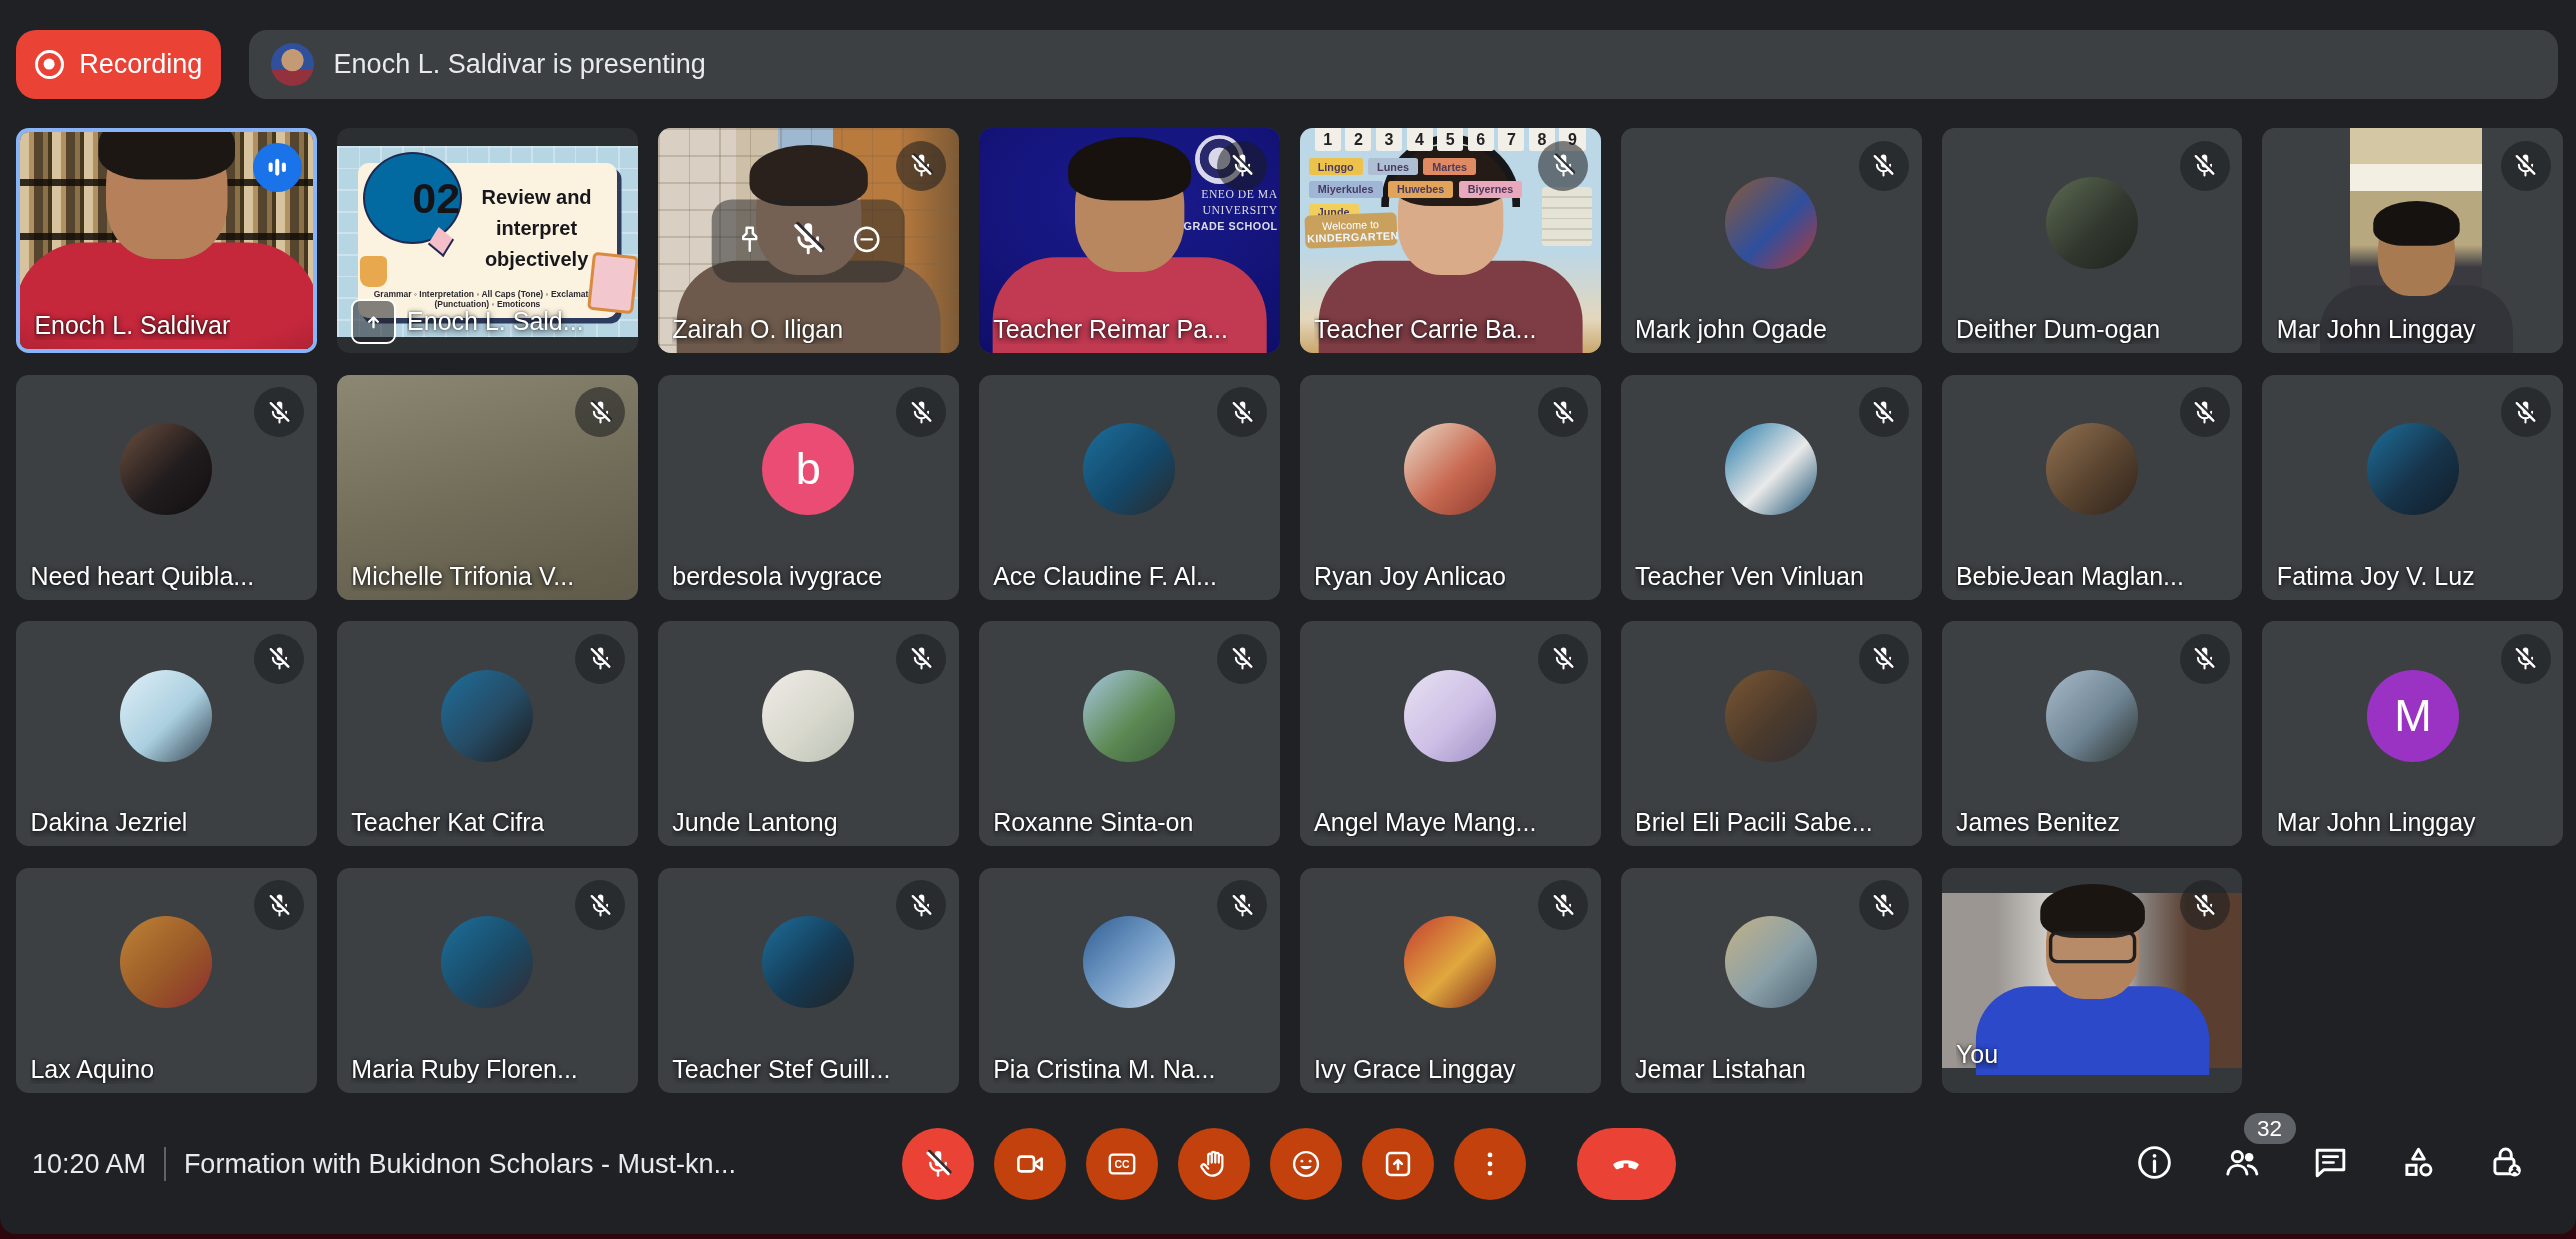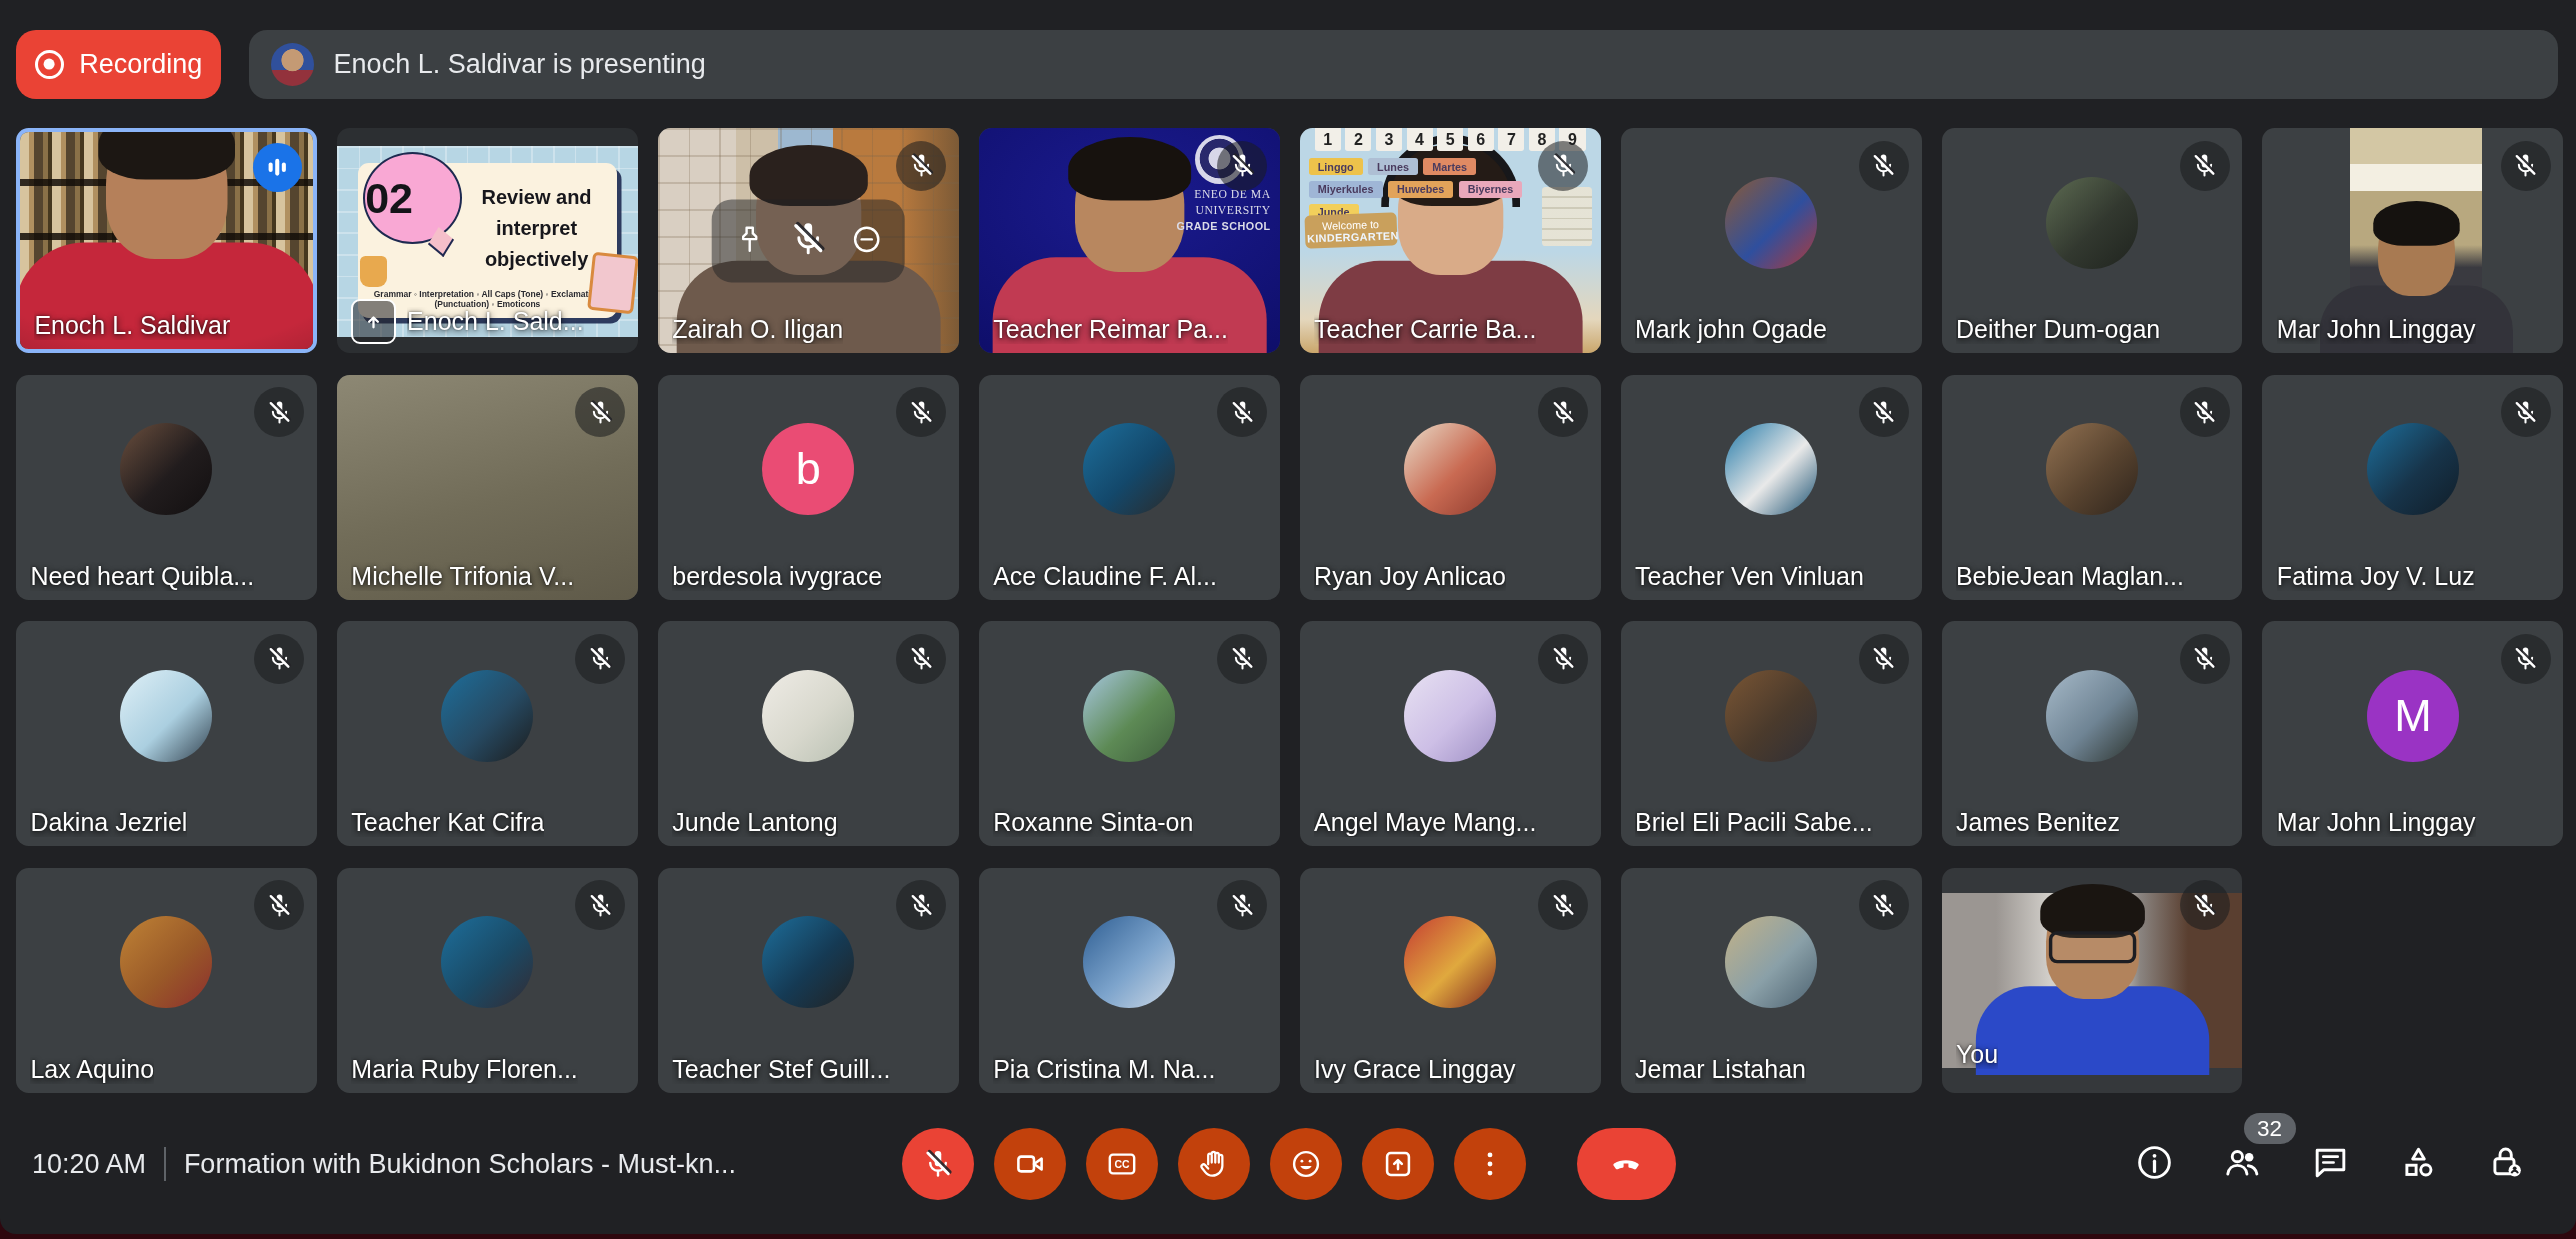--- a/index.html
+++ b/index.html
@@ -90,22 +90,22 @@
       background:rgba(32,33,36,.55);display:flex;align-items:center;justify-content:center;}
   .present-chip svg{width:25px;height:25px;}
 
   
   .pres-video{position:absolute;left:0;right:0;top:18px;bottom:16px;background:
       repeating-linear-gradient(90deg,rgba(255,255,255,.3) 0 1.8px,rgba(0,0,0,0) 1.8px 21.6px),
       repeating-linear-gradient(180deg,rgba(255,255,255,.3) 0 1.8px,rgba(0,0,0,0) 1.8px 21.6px),
       #b7d6e4;}
   .slide-card{position:absolute;left:7%;right:7%;top:9%;bottom:10%;background:#fbf2df;
       border-radius:10.8px;box-shadow:4.5px 5.4px 0 rgba(30,42,80,.9);}
-  .bubble{position:absolute;left:2%;top:-7%;width:95px;height:88px;background:#f9a8d4;
-      border:2.7px solid #1e2a50;border-radius:50%;display:flex;align-items:center;justify-content:flex-start;}
+  .bubble{position:absolute;left:2%;top:-7%;width:95px;height:88px;background:#0369a1;
+      border:2.7px solid #1e2a50;border-radius:50%;display:flex;align-items:center;justify-content:flex-end;}
   .bubble::after{content:'';position:absolute;bottom:-10px;right:9px;width:18px;height:18px;
       background:#f5bfca;border-right:2.7px solid #1e2a50;border-bottom:2.7px solid #1e2a50;
       transform:rotate(40deg) skew(8deg);}
   .bubble-num{font-size:43px;font-weight:700;color:#141418;}
   .slide-title{position:absolute;right:3%;top:12%;width:56%;text-align:center;font-size:20px;
       font-weight:700;color:#17171c;line-height:1.55;}
   .slide-caption{position:absolute;left:5%;right:5%;bottom:6%;text-align:center;font-size:8.5px;
       font-weight:700;color:#2a2a30;}
   .deco-plant{position:absolute;left:1.8px;bottom:20%;width:27px;height:30.5px;background:#e8a94e;
       border-radius:5.4px 5.4px 9px 9px;}
@@ -121,21 +121,21 @@
   .kg-sign{position:absolute;left:5.4px;top:86px;width:88px;text-align:center;background:#c9a05c;
       border-radius:5.4px;padding:4.5px 1.8px;transform:rotate(-2deg);z-index:1;}
   .kg1{font-size:10.8px;color:#fff;}
   .kg2{font-size:10.8px;font-weight:800;color:#eef6ff;letter-spacing:0.4px;}
   .kg-board{position:absolute;right:9px;top:59px;width:50px;height:59px;border-radius:3.6px;opacity:.92;
       background:repeating-linear-gradient(180deg,#e9e4d4 0 9px,#cfc9b4 9px 10.8px);z-index:1;}
 
   
   .seal{position:absolute;top:7.2px;right:36px;width:49px;height:49px;border-radius:50%;opacity:.92;z-index:3;
       background:radial-gradient(circle at 50% 48%,#e8e8f2 0 30%,#2a2a6a 32% 55%,#e8e8f2 57% 72%,rgba(232,232,242,.12) 74%);}
-  .corner-text{position:absolute;top:59px;right:9px;text-align:right;z-index:3;}
+  .corner-text{position:absolute;top:59px;right:2px;text-align:right;z-index:3;}
   .ct-line{display:block;color:#dcdcе8;color:#dcdce8;font-family:"Liberation Serif",serif;
       font-size:11.7px;letter-spacing:0.5px;line-height:1.35;}
   .ct-line:last-child{font-family:"Liberation Sans",sans-serif;font-weight:700;font-size:10.8px;}
 
   
   .bottombar{position:absolute;left:0;right:0;top:1095px;height:139px;}
   .bb-left{position:absolute;left:32px;top:49px;display:flex;align-items:center;gap:18px;
       color:#e8eaed;font-size:27px;height:40px;}
   .bb-divider{width:1.8px;height:34px;background:#5f6368;}
   .bb-center{position:absolute;left:902px;top:33px;display:flex;gap:20px;align-items:center;}

